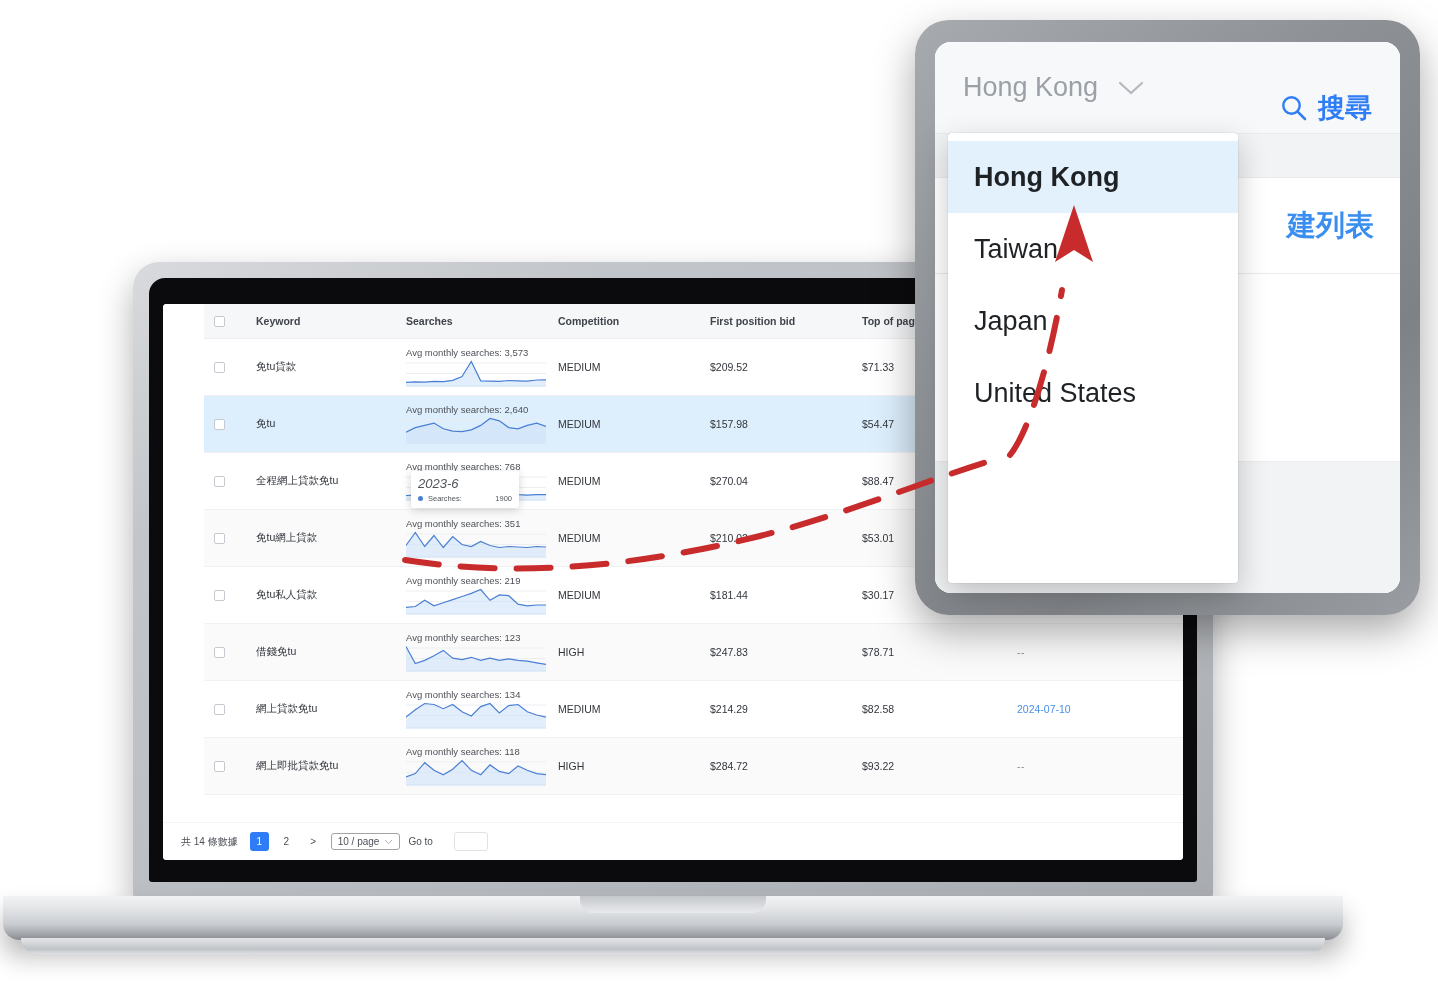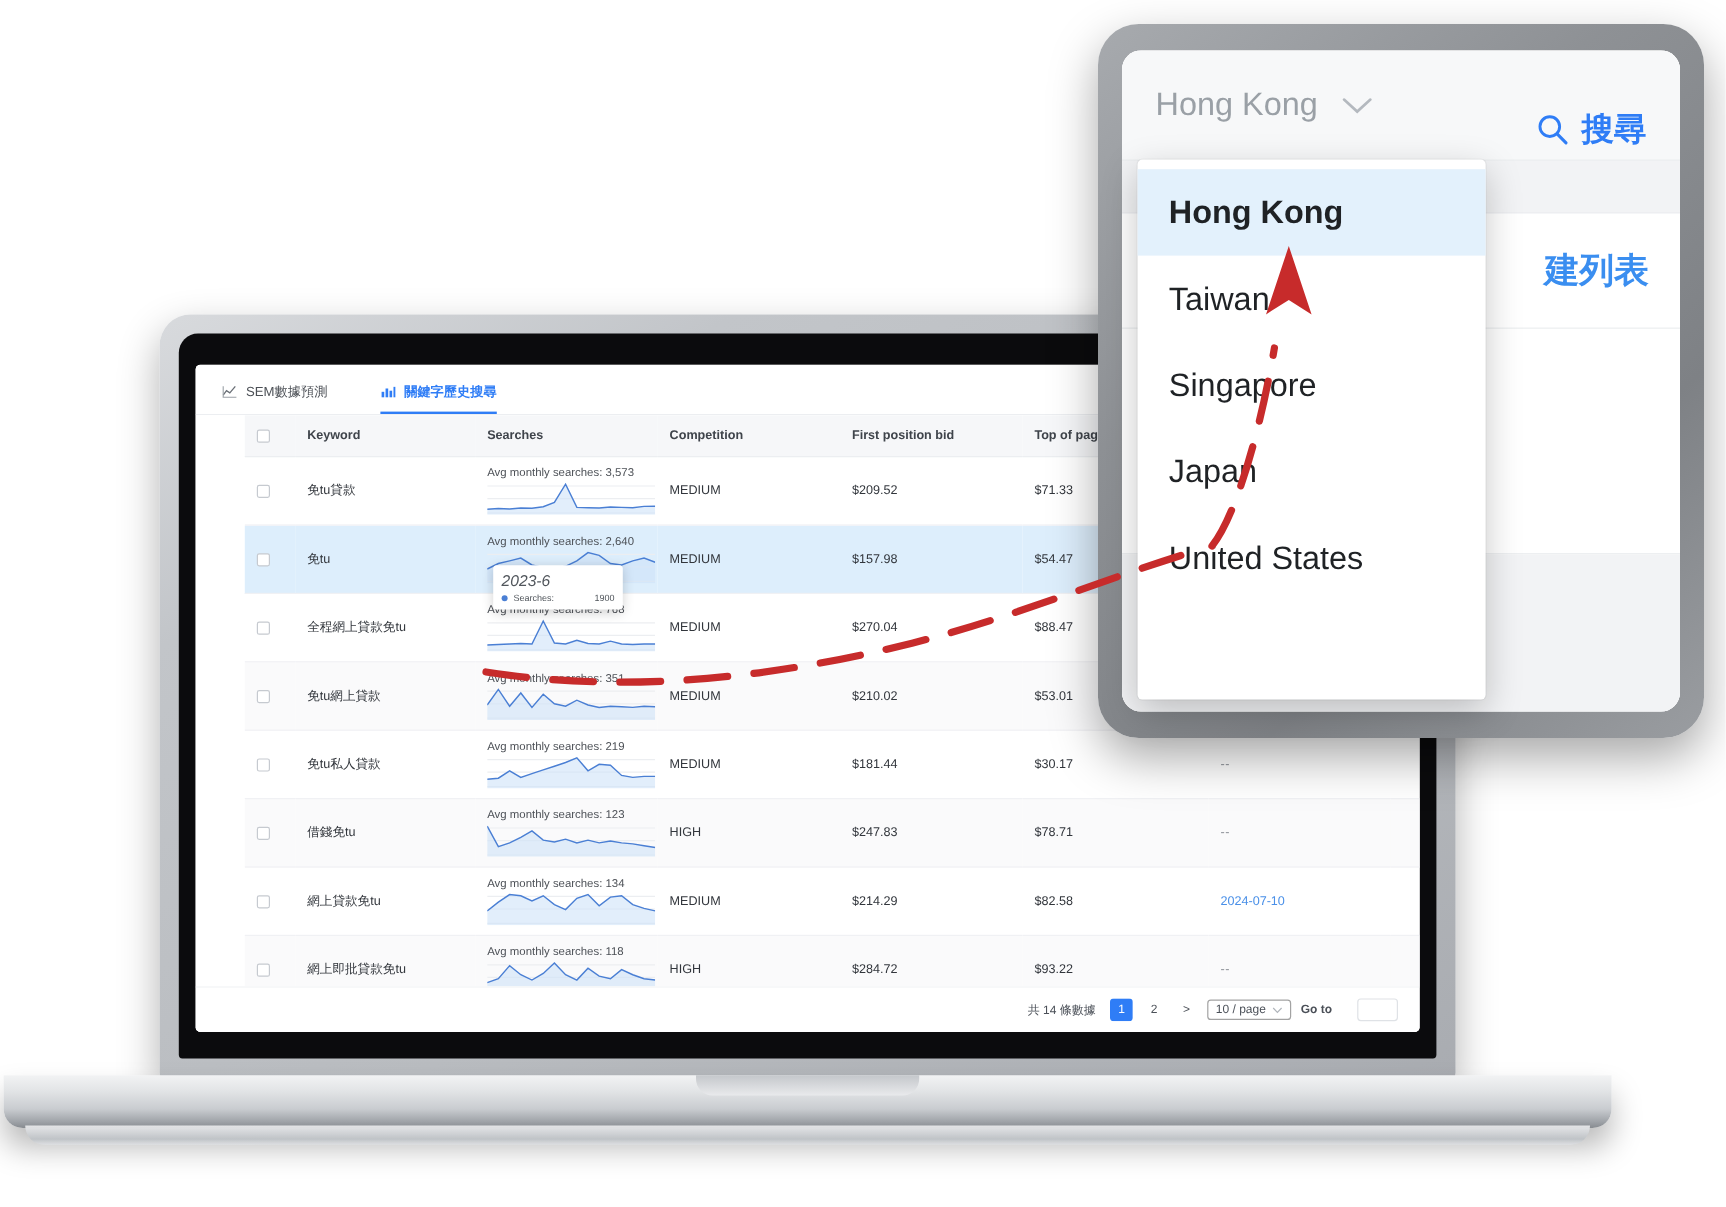--- a/index.html
+++ b/index.html
@@ -98,36 +98,36 @@
 
   .cbx { width:11px; height:11px; border:1px solid #c6cad0; border-radius:2px; background:#fff; display:block; }
 
   .spark-label { font-size:9.5px; color:#4d5157; margin-bottom:2px; white-space:nowrap; }
   .spark { width: 140px; height: 27px; display:block; }
 
   .date-link { color:#4a90e8; }
   .dash { color:#8a8f96; letter-spacing:.5px; }
 
   .pager {
-    display:flex; align-items:center; justify-content:flex-end; gap:8px;
+    display:flex; align-items:center; gap:8px;
     padding: 9px 18px; font-size:10px; color:#4b5058; background:#fff;
     border-top: 1px solid #f2f3f5;
     height: 38px; flex:none;
   }
   .pg-total { margin-right:4px; }
   .pg-btn {
     min-width:19px; height:19px; line-height:17px; text-align:center; padding:0 4px;
     border:1px solid transparent; border-radius:3px; color:#4b5058; cursor:pointer; font-size:10px;
   }
   .pg-btn.active { background:#2f7df6; color:#fff; }
   .pg-size {
     display:flex; align-items:center; gap:5px; border:1px solid #a3a3a3; border-radius:3px;
     padding: 2px 6px; color:#4b5058; background:#fff; cursor:pointer; font-size:10px;
   }
-  .pg-goto { display:flex; align-items:center; gap:21px;font-weight:bold; }
+  .pg-goto { display:flex; align-items:center; gap:21px; }
   .pg-input { width:34px; height:19px; border:1px solid #dfe2e6; border-radius:3px; background:#fff; }
 
   
   .tablet { position:absolute; left: 915px; top: 20px; width: 505px; height: 595px; }
   .tablet-body {
     position:absolute; inset:0;
     background: linear-gradient(140deg,#a7aaae 0%, #8e9195 35%, #7e8185 70%, #9a9da1 100%);
     border-radius: 34px;
     box-shadow: 0 16px 40px rgba(0,0,0,.34);
     padding: 22px 20px;
@@ -179,38 +179,20 @@
 <body>
 
 <div id="stage">
 
   <div class="laptop">
     <div class="laptop-lid">
       <div class="laptop-bezel">
         <div class="laptop-screen">
           <div class="app">
 
-            <div class="tabbar">
-              <div class="tab">
-                <svg class="tab-ico" viewBox="0 0 14 12">
-                  <polyline points="1,9 4,5 7,7 12,1" fill="none" stroke="#6b7077" stroke-width="1.2"></polyline>
-                  <polyline points="1,1 1,11 13,11" fill="none" stroke="#9aa0a6" stroke-width="1"></polyline>
-                </svg>
-                <span>SEM數據預測</span>
-              </div>
-              <div class="tab active">
-                <svg class="tab-ico" viewBox="0 0 14 12">
-                  <rect x="1" y="6" width="2.4" height="5" fill="#2f7df6"></rect>
-                  <rect x="4.6" y="3" width="2.4" height="8" fill="#2f7df6"></rect>
-                  <rect x="8.2" y="5" width="2.4" height="6" fill="#2f7df6"></rect>
-                  <rect x="11.8" y="1.5" width="1.7" height="9.5" fill="#2f7df6"></rect>
-                </svg>
-                <span>關鍵字歷史搜尋</span>
-              </div>
-            </div>
 
             <div class="table-wrap">
               <table class="kw">
                 <colgroup>
                   <col class="c-check">
                     <col class="c-kw">
                     <col class="c-se">
                     <col class="c-comp">
                   <col class="c-fpb">
                     <col class="c-tpb">
@@ -470,21 +452,20 @@
           </div>
 
         </div>
       </div>
     </div>
   </div>
 
   <div class="dropdown" id="dropdown">
       <div class="dd-item sel">Hong Kong</div>
       <div class="dd-item">Taiwan</div>
-      <div class="dd-item">Singapore</div>
       <div class="dd-item">Japan</div>
       <div class="dd-item">United States</div>
     </div>
 
   <svg class="annot" viewBox="0 0 1438 1006">
     <path d="M 405 560 C 520 578, 640 566, 760 536 C 850 513, 920 482, 1000 458" fill="none" stroke="#c72b2b" stroke-width="6" stroke-linecap="round" stroke-dasharray="34 22"></path>
     <path d="M 1010 455 C 1030 430, 1050 360, 1062 290" fill="none" stroke="#c72b2b" stroke-width="6" stroke-linecap="round" stroke-dasharray="34 22"></path>
     <polygon points="1074,205 1093,262 1074,250 1055,262" fill="#c72b2b"></polygon>
   </svg>
 

